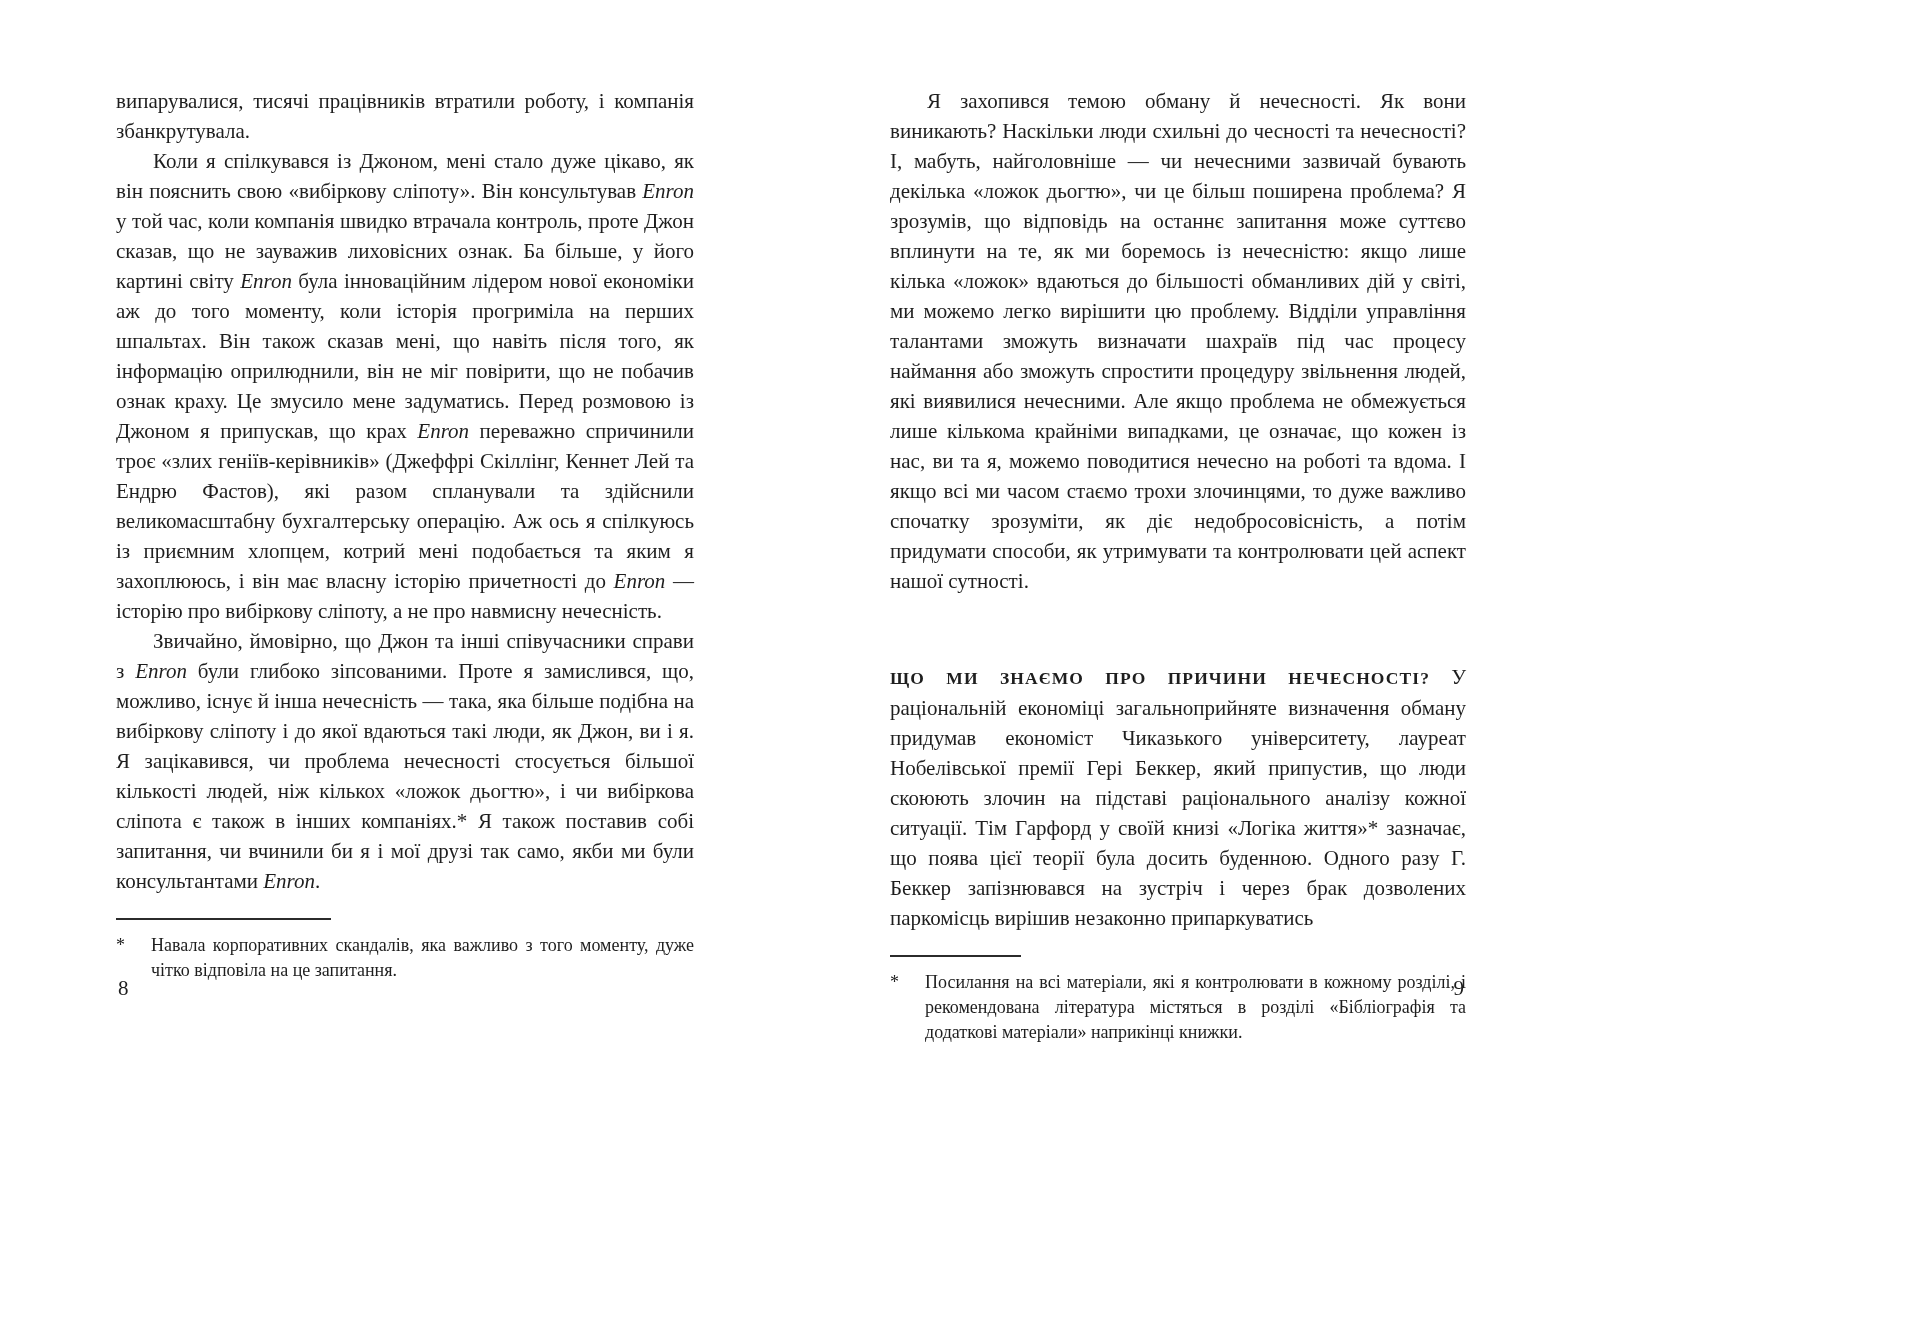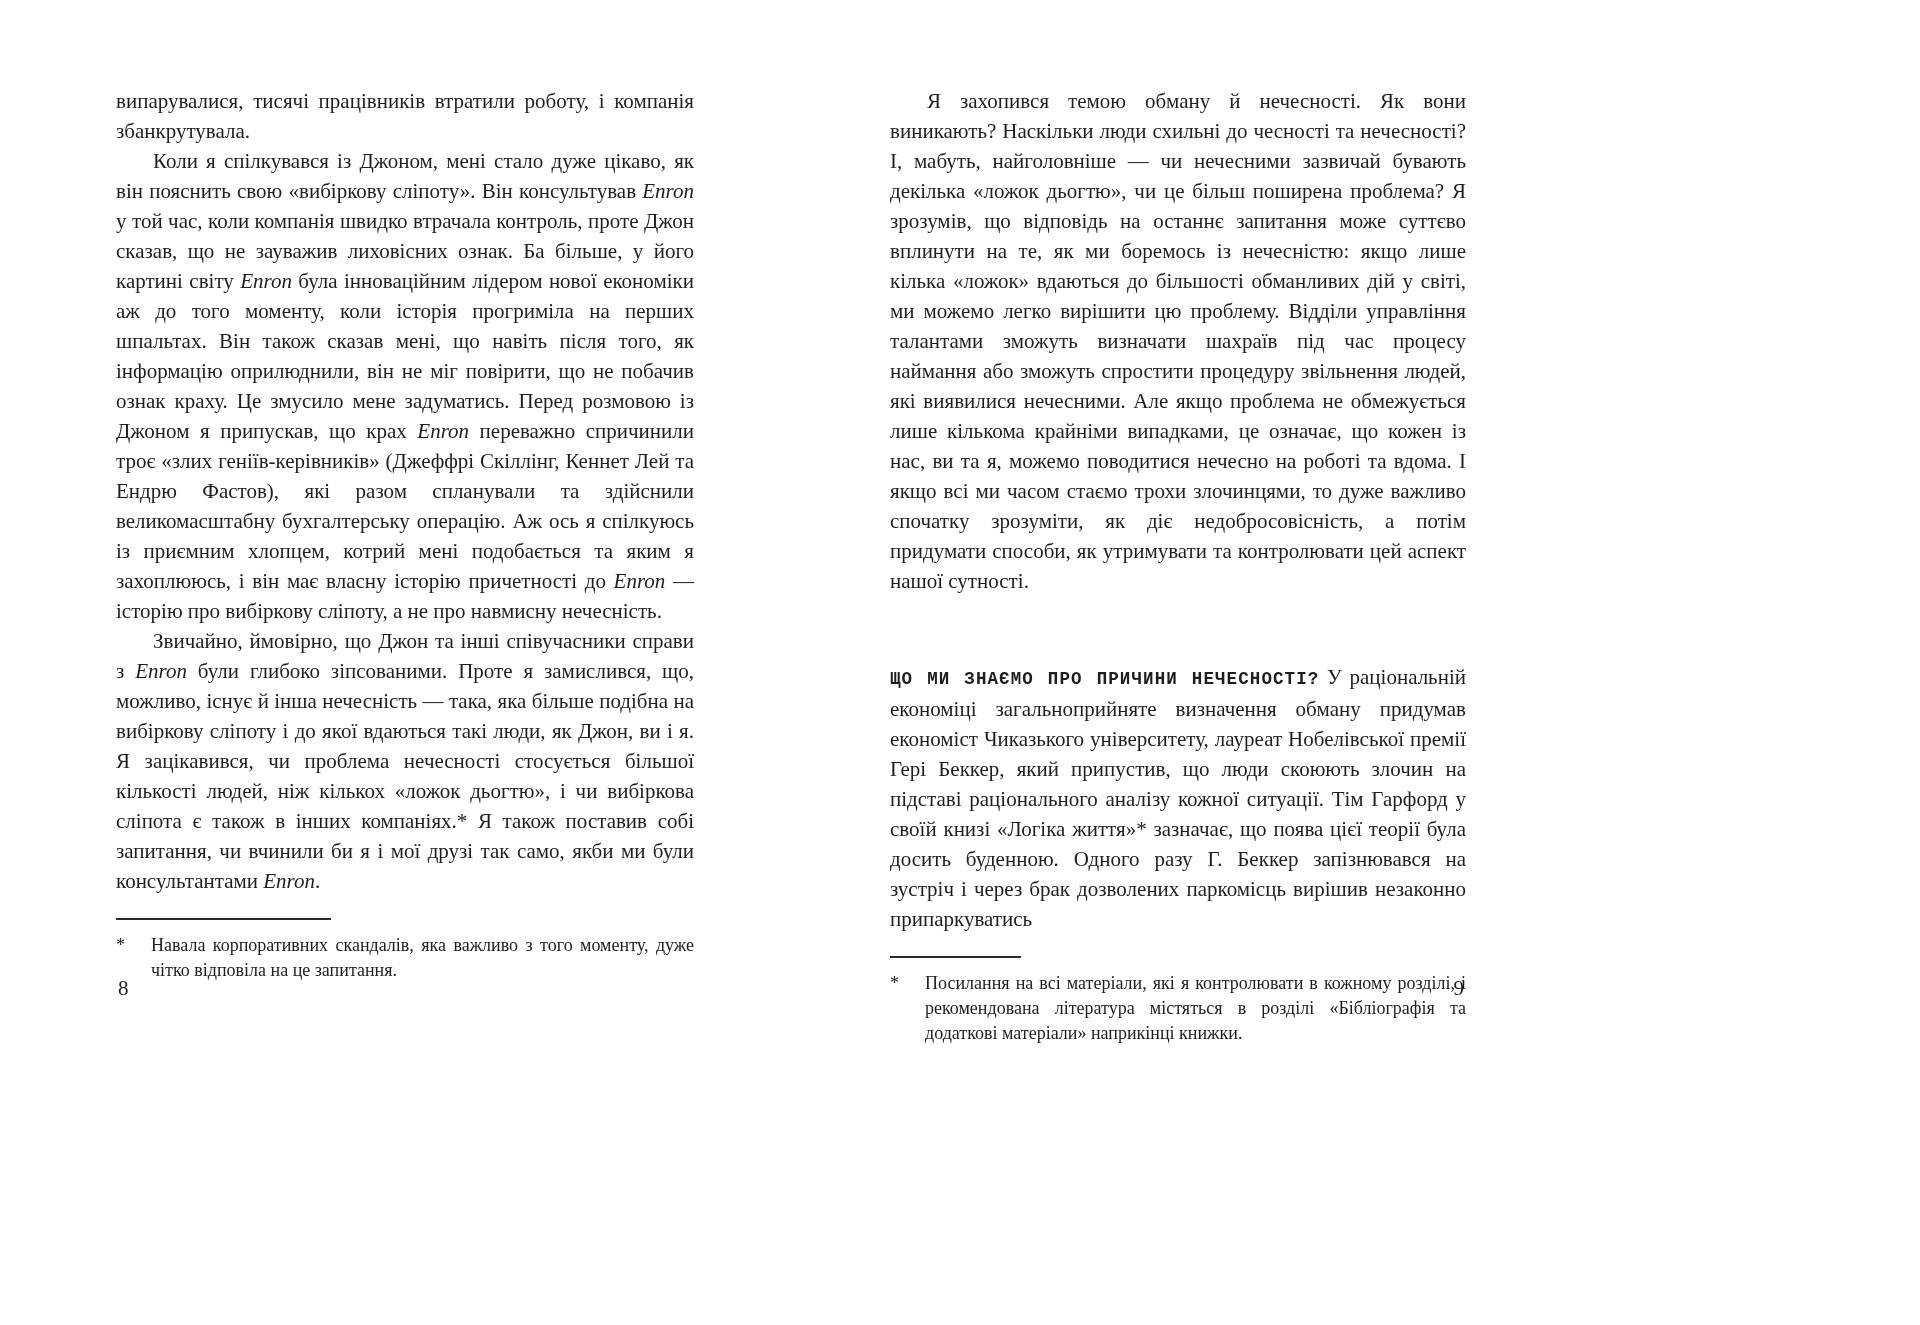--- a/index.html
+++ b/index.html
@@ -24,21 +24,21 @@
   .para {
     font-size: 21px;
     line-height: 30px;
     text-align: justify;
     text-indent: 37px;
   }
   .para.no-indent { text-indent: 0; }
 
   .section-block { margin-top: 66px; }
   .section-heading {
-    font-family: Liberation Mono, monospace;
+    font-family: Liberation Serif, serif;
     font-weight: bold;
     font-size: 17.5px;
     letter-spacing: 1.1px;
   }
 
   .footnote { margin-top: 22px; }
   .fn-rule {
     height: 0;
     border-top: 2px solid #2b2b2b;
     margin-bottom: 13px;

